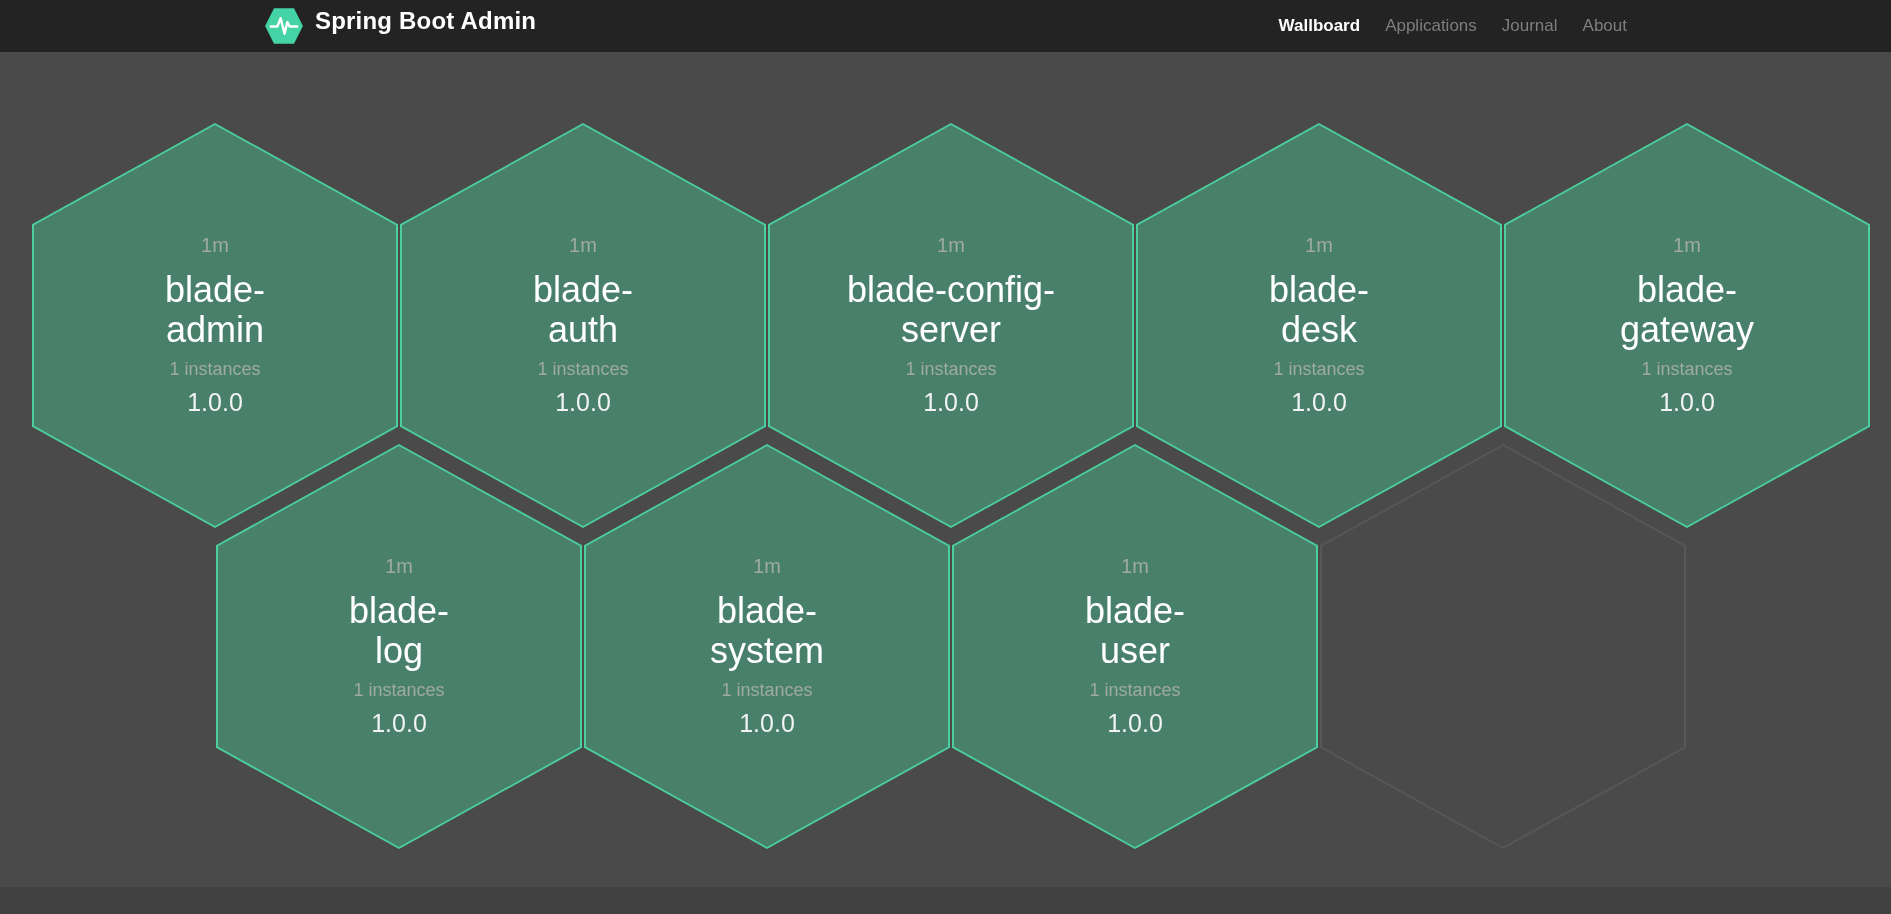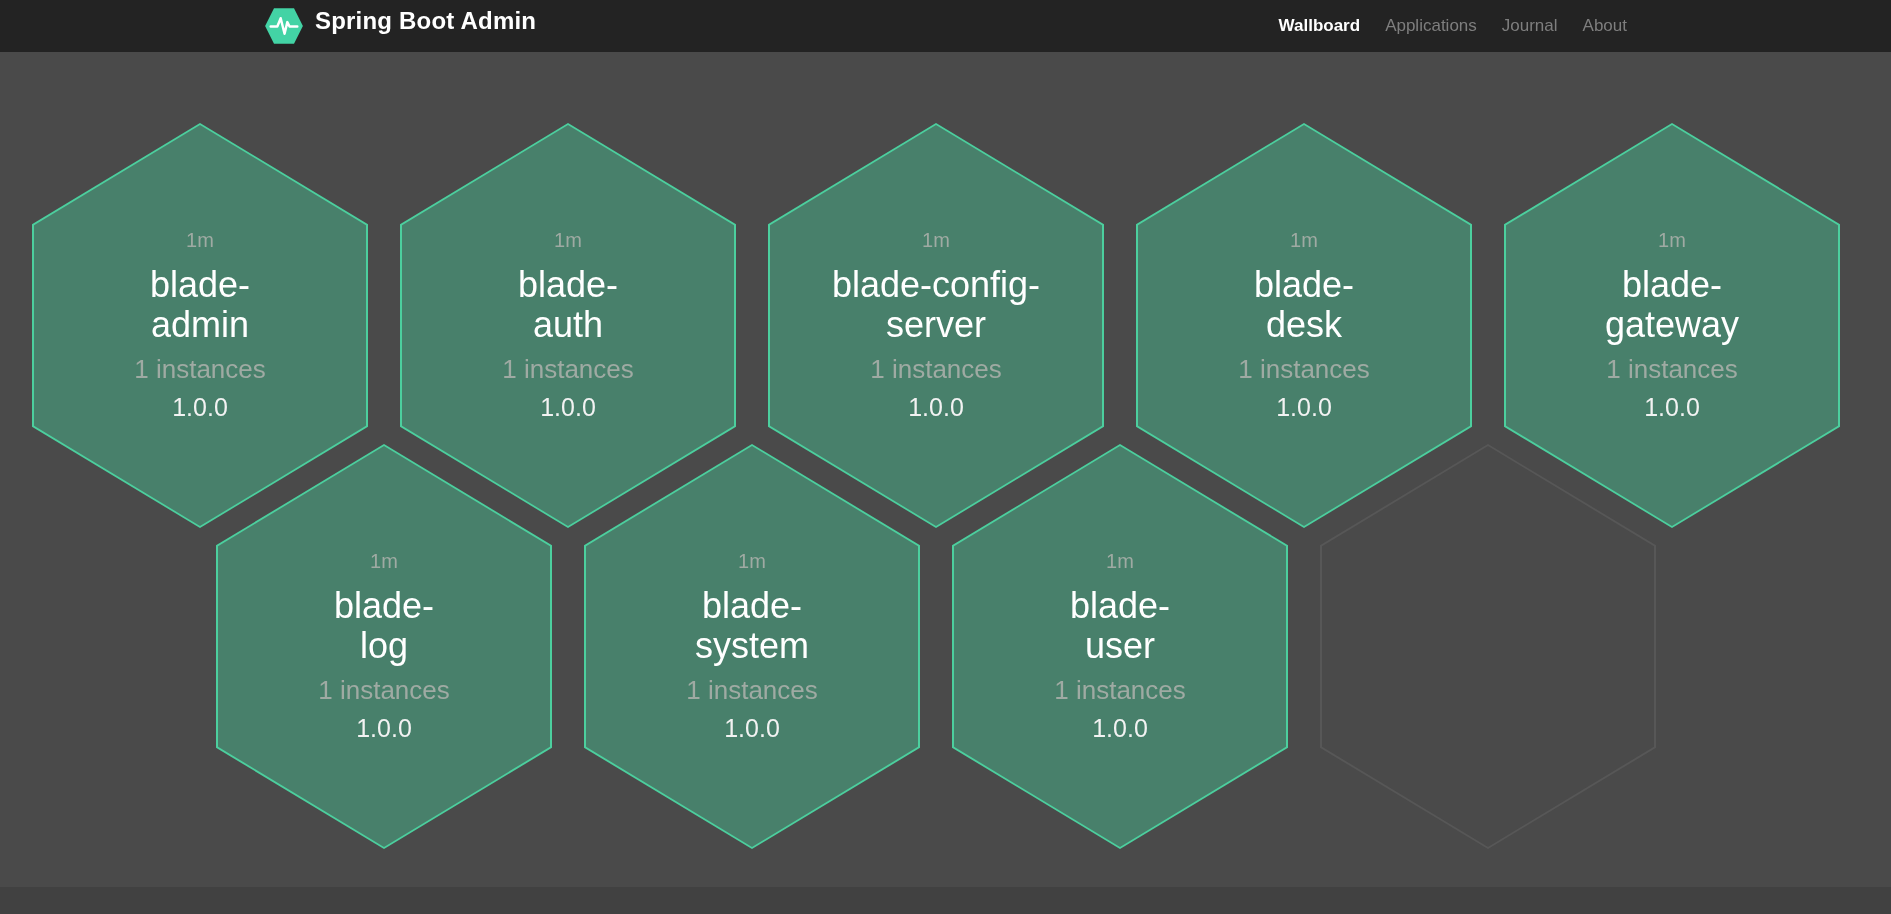--- a/index.html
+++ b/index.html
@@ -38,38 +38,38 @@
   .nav{margin-left:auto;display:flex;align-items:flex-start;gap:25px;}
   .nav a{
     color:var(--nav-inactive);text-decoration:none;
     font-size:17px;cursor:pointer;white-space:nowrap;
   }
   .nav a.active{color:#ffffff;font-weight:700;}
 
   
   .wallboard{position:relative;height:835px;}
   .hex{
-    position:absolute;width:336px;height:405px;
+    position:absolute;width:366px;height:405px;
     clip-path:polygon(50% 0,100% 25%,100% 75%,50% 100%,0 75%,0 25%);
     background:var(--tile-border);
     cursor:pointer;
   }
   .hex-inner{
     position:absolute;inset:2px;
     clip-path:polygon(50% 0,100% 25%,100% 75%,50% 100%,0 75%,0 25%);
     background:var(--tile-fill);
     display:flex;flex-direction:column;align-items:center;justify-content:center;
     text-align:center;color:#ffffff;
   }
   .hex.empty{background:var(--empty-tile-border);cursor:default;}
   .hex.empty .hex-inner{background:var(--page-bg);}
   .uptime{font-size:20px;color:var(--muted-text);margin-bottom:13px;}
   .app-name{font-size:36px;line-height:1.1;font-weight:400;color:#ffffff;}
   .app-name .line{display:block;}
-  .instances{font-size:26px;color:var(--muted-text);margin-top:9px;}
+  .instances{font-size:18px;color:var(--muted-text);margin-top:9px;}
   .version{font-size:25px;color:var(--version-text);margin-top:8px;}
 
   
   .footer{height:27px;background:var(--footer-bg);}
 </style>
 </head>
 <body>
 
 <div class="header">
   <div class="header-inner">

